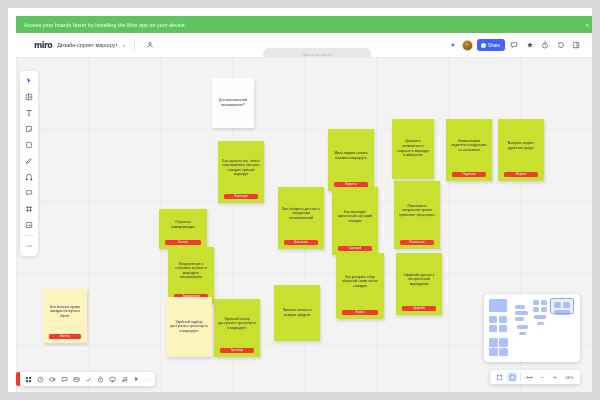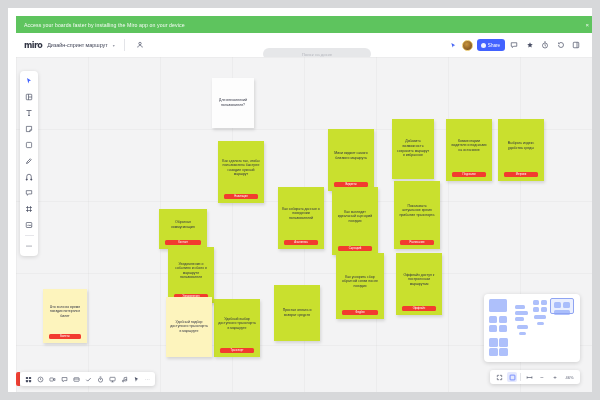--- a/index.html
+++ b/index.html
@@ -35,20 +35,21 @@
 
   
   #topbar{
     position:absolute; left:8px; top:25px; width:584px; height:24px;
     background:#ffffff; display:flex; align-items:center;
   }
   .tb-left{ display:flex; align-items:center; gap:5px; padding-left:8px; }
   #miro-logo{
     font-size:8px; font-weight:bold; color:#2f3342; letter-spacing:-.6px;
     font-family:"DejaVu Sans", sans-serif;
+    margin-left:10px;
   }
   #board-title{
     font-size:5.4px; color:#3d4154; white-space:nowrap; max-width:120px;
     overflow:hidden; text-overflow:ellipsis;
   }
   .caret{ font-size:4px; color:#9a9da8; }
   .tb-divider{ width:1px; height:12px; background:#e3e4e8; margin:0 4px; }
   .mini-ico{
     width:12px; height:12px; border-radius:2px;
     display:flex; align-items:center; justify-content:center;

